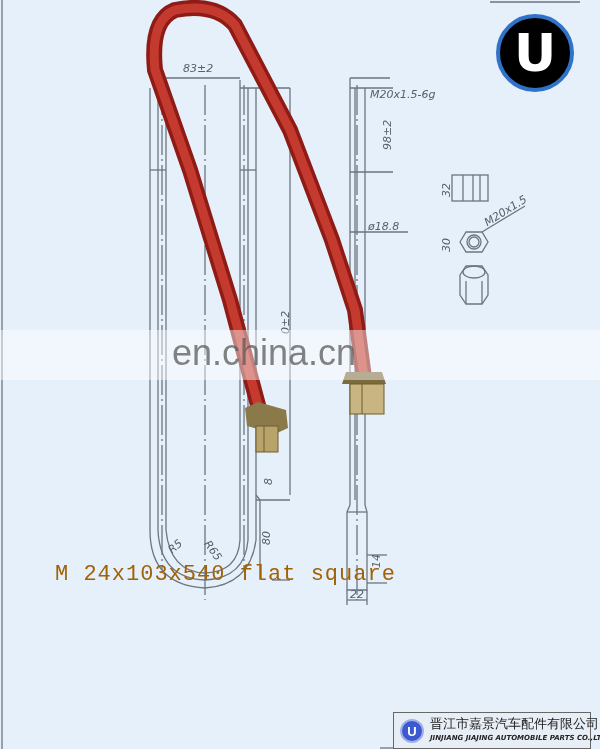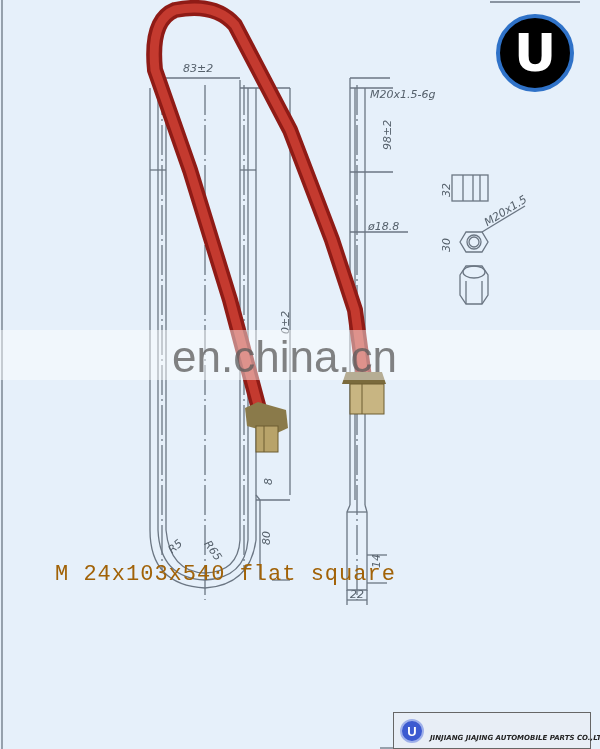--- a/index.html
+++ b/index.html
@@ -2,21 +2,21 @@
 <html><head>
 <meta charset="utf-8">
 <style>
   html,body{margin:0;padding:0;}
   body{width:600px;height:749px;overflow:hidden;background:#e6f0fa;font-family:"Liberation Sans",sans-serif;position:relative;}
   .canvas{position:absolute;left:0;top:0;width:600px;height:749px;padding-left:8px;}
   .dim{position:absolute;color:#55606b;font-family:"DejaVu Sans",sans-serif;font-size:11px;font-style:italic;white-space:nowrap;}
   .dim.v{transform:rotate(-90deg);transform-origin:left top;}
   .caption{position:absolute;left:55px;top:562px;font-family:"Liberation Mono",monospace;font-size:22px;color:#a16207;letter-spacing:1px;white-space:nowrap;}
   .watermark-band{position:absolute;left:0;top:330px;width:600px;height:50px;background:rgba(255,255,255,0.45);}
-  .watermark{position:absolute;left:172px;top:332px;font-family:"Liberation Sans",sans-serif;font-size:44px;color:rgba(90,90,90,0.75);white-space:nowrap;}
+  .watermark{position:absolute;left:172px;top:332px;font-family:"Liberation Sans",sans-serif;font-size:36px;color:rgba(90,90,90,0.75);white-space:nowrap;}
   .logo{position:absolute;left:496px;top:14px;width:78px;height:78px;border-radius:50%;background:#000;border:4px solid #2f72c8;box-sizing:border-box;display:flex;align-items:center;justify-content:center;}
   .logo span{color:#fff;font-family:"DejaVu Sans",sans-serif;font-weight:bold;font-size:52px;line-height:1;}
   .stamp{position:absolute;left:393px;top:712px;width:198px;height:37px;border:1px solid #666;background:#e8eef6;box-sizing:border-box;}
   .stamp .mark{position:absolute;left:6px;top:6px;width:24px;height:24px;border-radius:50%;background:#3c5ad0;border:2px solid #9fb0ea;box-sizing:border-box;color:#fff;font-size:13px;font-weight:bold;display:flex;align-items:center;justify-content:center;}
   .stamp .cn{position:absolute;left:36px;top:2px;font-family:"DejaVu Serif",serif;font-size:13px;color:#222;white-space:nowrap;}
   .stamp .en{position:absolute;left:36px;top:21px;font-family:"DejaVu Sans",sans-serif;font-size:7px;font-style:italic;font-weight:bold;color:#222;white-space:nowrap;}
 </style>
 </head>
 <body>
 
@@ -128,15 +128,16 @@
   <div class="watermark">en.china.cn</div>
 
   <div class="caption">M 24x103x540  flat square</div>
 
   <div class="logo">
     <span>U</span>
   </div>
 
   <div class="stamp">
     <div class="mark">U</div>
+    <div class="cn">晋江市嘉景汽车配件有限公司</div>
     <div class="en">JINJIANG JIAJING AUTOMOBILE PARTS CO.,LTD</div>
   </div>
 </div>
 
 </body></html>

